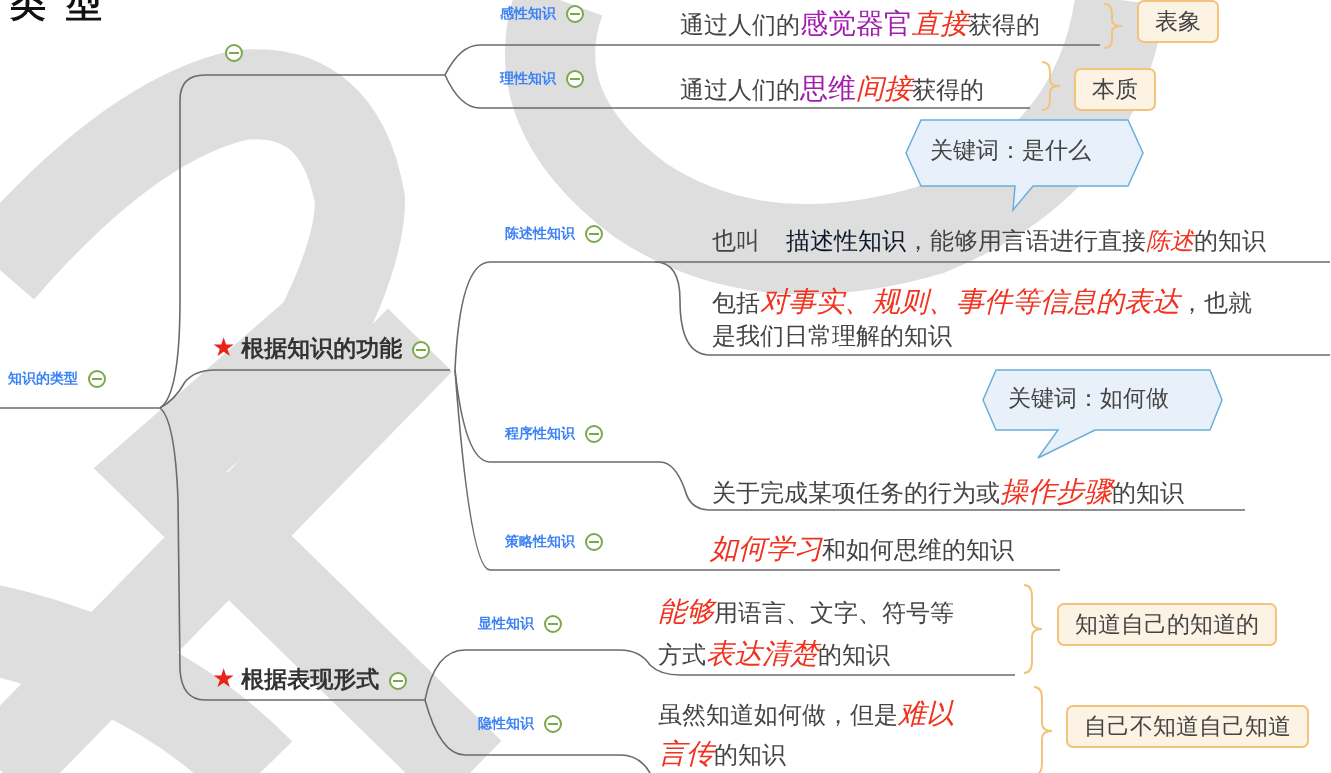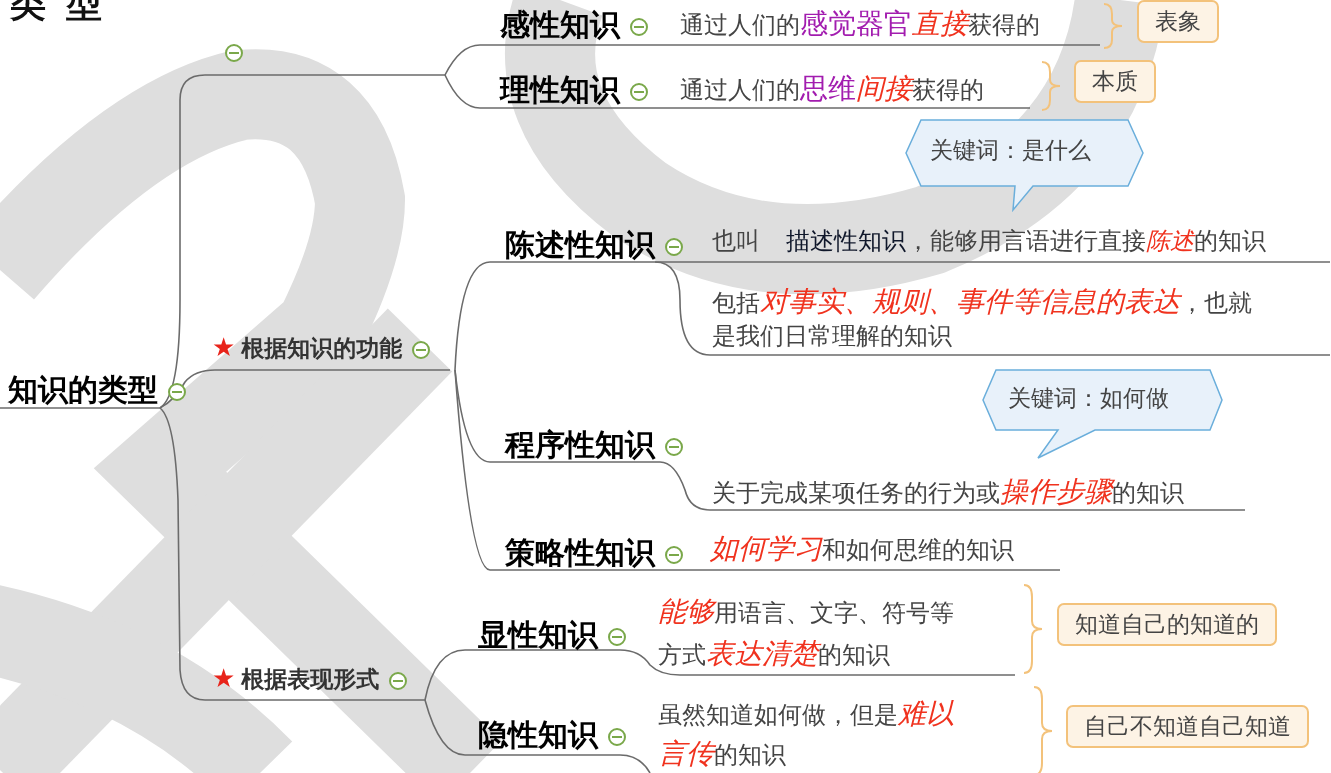--- a/index.html
+++ b/index.html
@@ -7,21 +7,21 @@
     width:1331px; height:773px; position:relative; overflow:hidden;
     background:#ffffff;
     font-family: "DejaVu Sans", "Liberation Sans", sans-serif;
     color:#404040;
   }
   .watermark { position:absolute; left:0; top:0; z-index:0; }
   .lines { position:absolute; left:0; top:0; z-index:1; }
   .node { position:absolute; z-index:2; white-space:nowrap; }
   .bold { font-weight:normal; color:#0f172a;margin-left:26px; }
   .branch { font-size:23px; font-weight:bold; color:#333; }
-  .topic { font-size:30px; font-weight:bold; color:#000000; }
+  .topic { font-size:14px; font-weight:bold; color:#3b82f6; }
   .desc { font-size:24px; color:#444; }
   .red { color:#f0321e;font-style:italic; }
   .blue { color:#a21caf; }
   .big { font-size:28px; }
   .collapse {
     display:inline-block; width:14px; height:14px; border:2px solid #7aa84a;
     border-radius:50%; position:relative; vertical-align:middle; margin-left:10px;
     background:#fff;
   }
   .collapse::after {
@@ -96,21 +96,21 @@
 
 <div class="node topic" style="left:500px; top:70px;">
   <span>理性知识</span><span class="collapse"></span>
 </div>
 <div class="node desc" style="left:680px; top:70px;">
   <span>通过人们的</span><span class="blue big">思维</span><span class="red big">间接</span><span>获得的</span>
 </div>
 <svg class="brace" style="left:1038px; top:60px;" width="30" height="52">
     <path d="M4 2 Q12 2 12 12 L12 20 Q12 26 22 26 Q12 26 12 32 L12 40 Q12 50 4 50" fill="none" stroke="#f3c27b" stroke-width="2"></path>
   </svg>
-<div class="badge" style="left:1074px; top:60px;text-align:right;">本质</div>
+<div class="badge" style="left:1074px; top:68px;text-align:right;">本质</div>
 
 <div class="node branch" style="left:212px; top:332px;">
   <span class="star">★</span><span>根据知识的功能</span><span class="collapse"></span>
 </div>
 
 <svg class="callout" style="left:903px; top:118px;" width="245" height="95">
   <path d="M 18 2 L 225 2 L 240 35 L 225 68 L 130 68 L 110 92 L 112 68 L 18 68 L 3 35 Z" fill="#e8f1fa" stroke="#6aaedb" stroke-width="1.5"></path>
 </svg>
 <div class="callout-text" style="left:930px; top:135px;">关键词：是什么</div>
 

